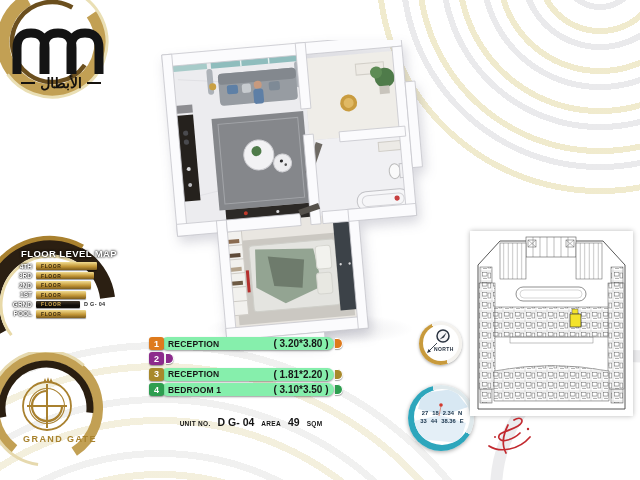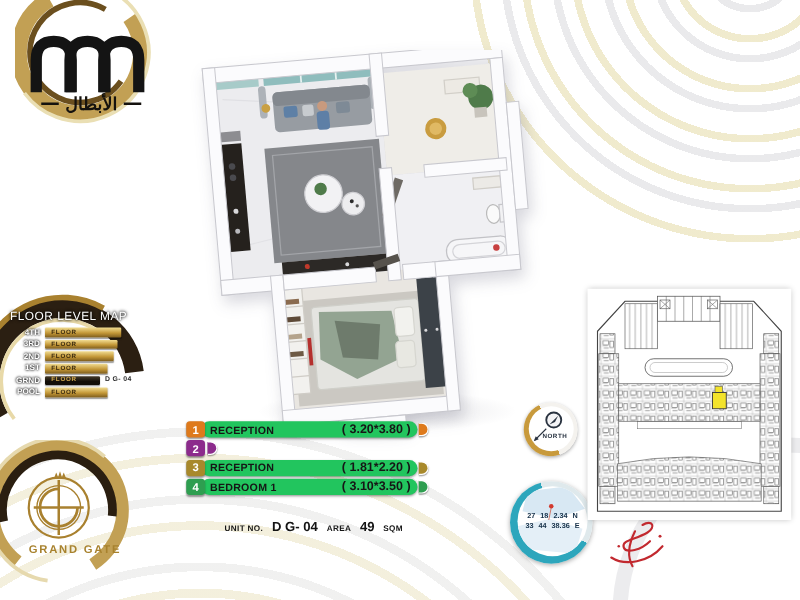--- a/index.html
+++ b/index.html
@@ -9,29 +9,29 @@
 
   
   .rings-tr{position:absolute;width:460px;height:460px;right:-190px;top:-260px;border-radius:50%;
     background:repeating-radial-gradient(circle,transparent 0 18px,rgba(228,218,165,.55) 18px 24px,transparent 24px 34px,rgba(213,213,217,.5) 34px 40px);}
   .swirl-bc{position:absolute;width:780px;height:780px;left:-230px;top:330px;border-radius:50%;
     background:repeating-radial-gradient(circle,transparent 0 26px,rgba(230,221,180,.45) 26px 33px,transparent 33px 47px,rgba(214,214,212,.35) 47px 54px);}
   .arc-br{position:absolute;width:280px;height:280px;right:-130px;bottom:-150px;border-radius:50%;
     border:12px solid rgba(200,200,206,.35)}
 
   
-  .brand-tl{position:absolute;left:12px;top:0;width:150px;height:120px}
+  .brand-tl{position:absolute;left:0;top:0;width:150px;height:120px}
   .brand-tl svg{position:absolute}
   .brand-arabic{position:absolute;left:6px;top:76px;width:110px;display:flex;align-items:center;justify-content:center;gap:5px}
   .brand-arabic .hline{height:2px;background:#15120e;flex:0 0 14px}
   .brand-arabic .txt{font-size:14px;font-weight:bold;color:#15120e;line-height:1}
 
   
   .flm{position:absolute;left:0;top:225px;width:160px;height:120px}
-  .flm-title{position:absolute;left:8px;top:23px;font-size:9.5px;font-weight:normal;color:#fff;letter-spacing:.4px;
+  .flm-title{position:absolute;left:21px;top:23px;font-size:9.5px;font-weight:bold;color:#fff;letter-spacing:.4px;
     text-shadow:0 0 2px rgba(0,0,0,.95),0 0 3px rgba(0,0,0,.85)}
   .flm-rows{position:absolute;left:6px;top:37px}
   .flm-row{display:flex;align-items:center;height:8px;margin-bottom:1.6px}
   .flm-label{width:26px;text-align:right;margin-right:4px;font-size:6.5px;font-weight:bold;color:#fff;
     text-shadow:0 0 2px rgba(0,0,0,.95),0 0 2px rgba(0,0,0,.9)}
   .flm-bar{height:7.5px;border-radius:1px;display:flex;align-items:center;padding-left:5px;
     font-size:5px;font-weight:bold;color:#3a2a0e;letter-spacing:.6px;
     background:linear-gradient(#f1dc91,#c39737 55%,#7c5c1d);box-shadow:0 1px 1px rgba(0,0,0,.4)}
   .flm-row:nth-child(1) .flm-bar{width:61px}
   .flm-row:nth-child(2) .flm-bar{width:58px}
@@ -50,21 +50,21 @@
   
   .plan-shadow{position:absolute;left:205px;top:312px;width:210px;height:34px;border-radius:50%;
     background:radial-gradient(ellipse at center,rgba(40,40,60,.14),transparent 70%)}
   .plan{position:absolute;left:158px;top:40px;filter:drop-shadow(3px 6px 6px rgba(40,40,70,.18))}
 
   
   .legend{position:absolute;left:149px;top:337px;width:194px}
   .lg-row{display:flex;align-items:center;height:13px;margin-bottom:2.4px}
   .lg-badge{width:15px;height:13px;border-radius:3px;color:#fff;font-size:9px;font-weight:bold;
     display:flex;align-items:center;justify-content:center;box-shadow:0 1px 1.5px rgba(0,0,0,.4);z-index:2}
-  .lg-pill{flex:1;height:12.5px;background:#22c55e;border-radius:7px;margin-left:-3px;display:flex;align-items:center;
+  .lg-pill{flex:1;height:12.5px;background:#86efac;border-radius:7px;margin-left:-3px;display:flex;align-items:center;
     box-shadow:0 1px 2px rgba(0,0,0,.4)}
   .lg-name{margin-left:7px;font-size:8.5px;font-weight:bold;color:#161616;letter-spacing:.2px}
   .lg-dims{margin-left:auto;margin-right:5px;font-size:10px;font-weight:bold;color:#161616}
   .lg-arrow{width:8px;height:11px;margin-left:1.5px;border:1px solid #fff;border-left:none;
     border-radius:0 7px 7px 0;box-shadow:0 1px 1px rgba(0,0,0,.35)}
   .lg-row:nth-child(1) .lg-badge,.lg-row:nth-child(1) .lg-arrow{background:#de7a1c}
   .lg-row:nth-child(2) .lg-badge,.lg-row:nth-child(2) .lg-arrow{background:#8c2b8c}
   .lg-row:nth-child(3) .lg-badge,.lg-row:nth-child(3) .lg-arrow{background:#a8892b}
   .lg-row:nth-child(4) .lg-badge,.lg-row:nth-child(4) .lg-arrow{background:#2e9e50}
 

